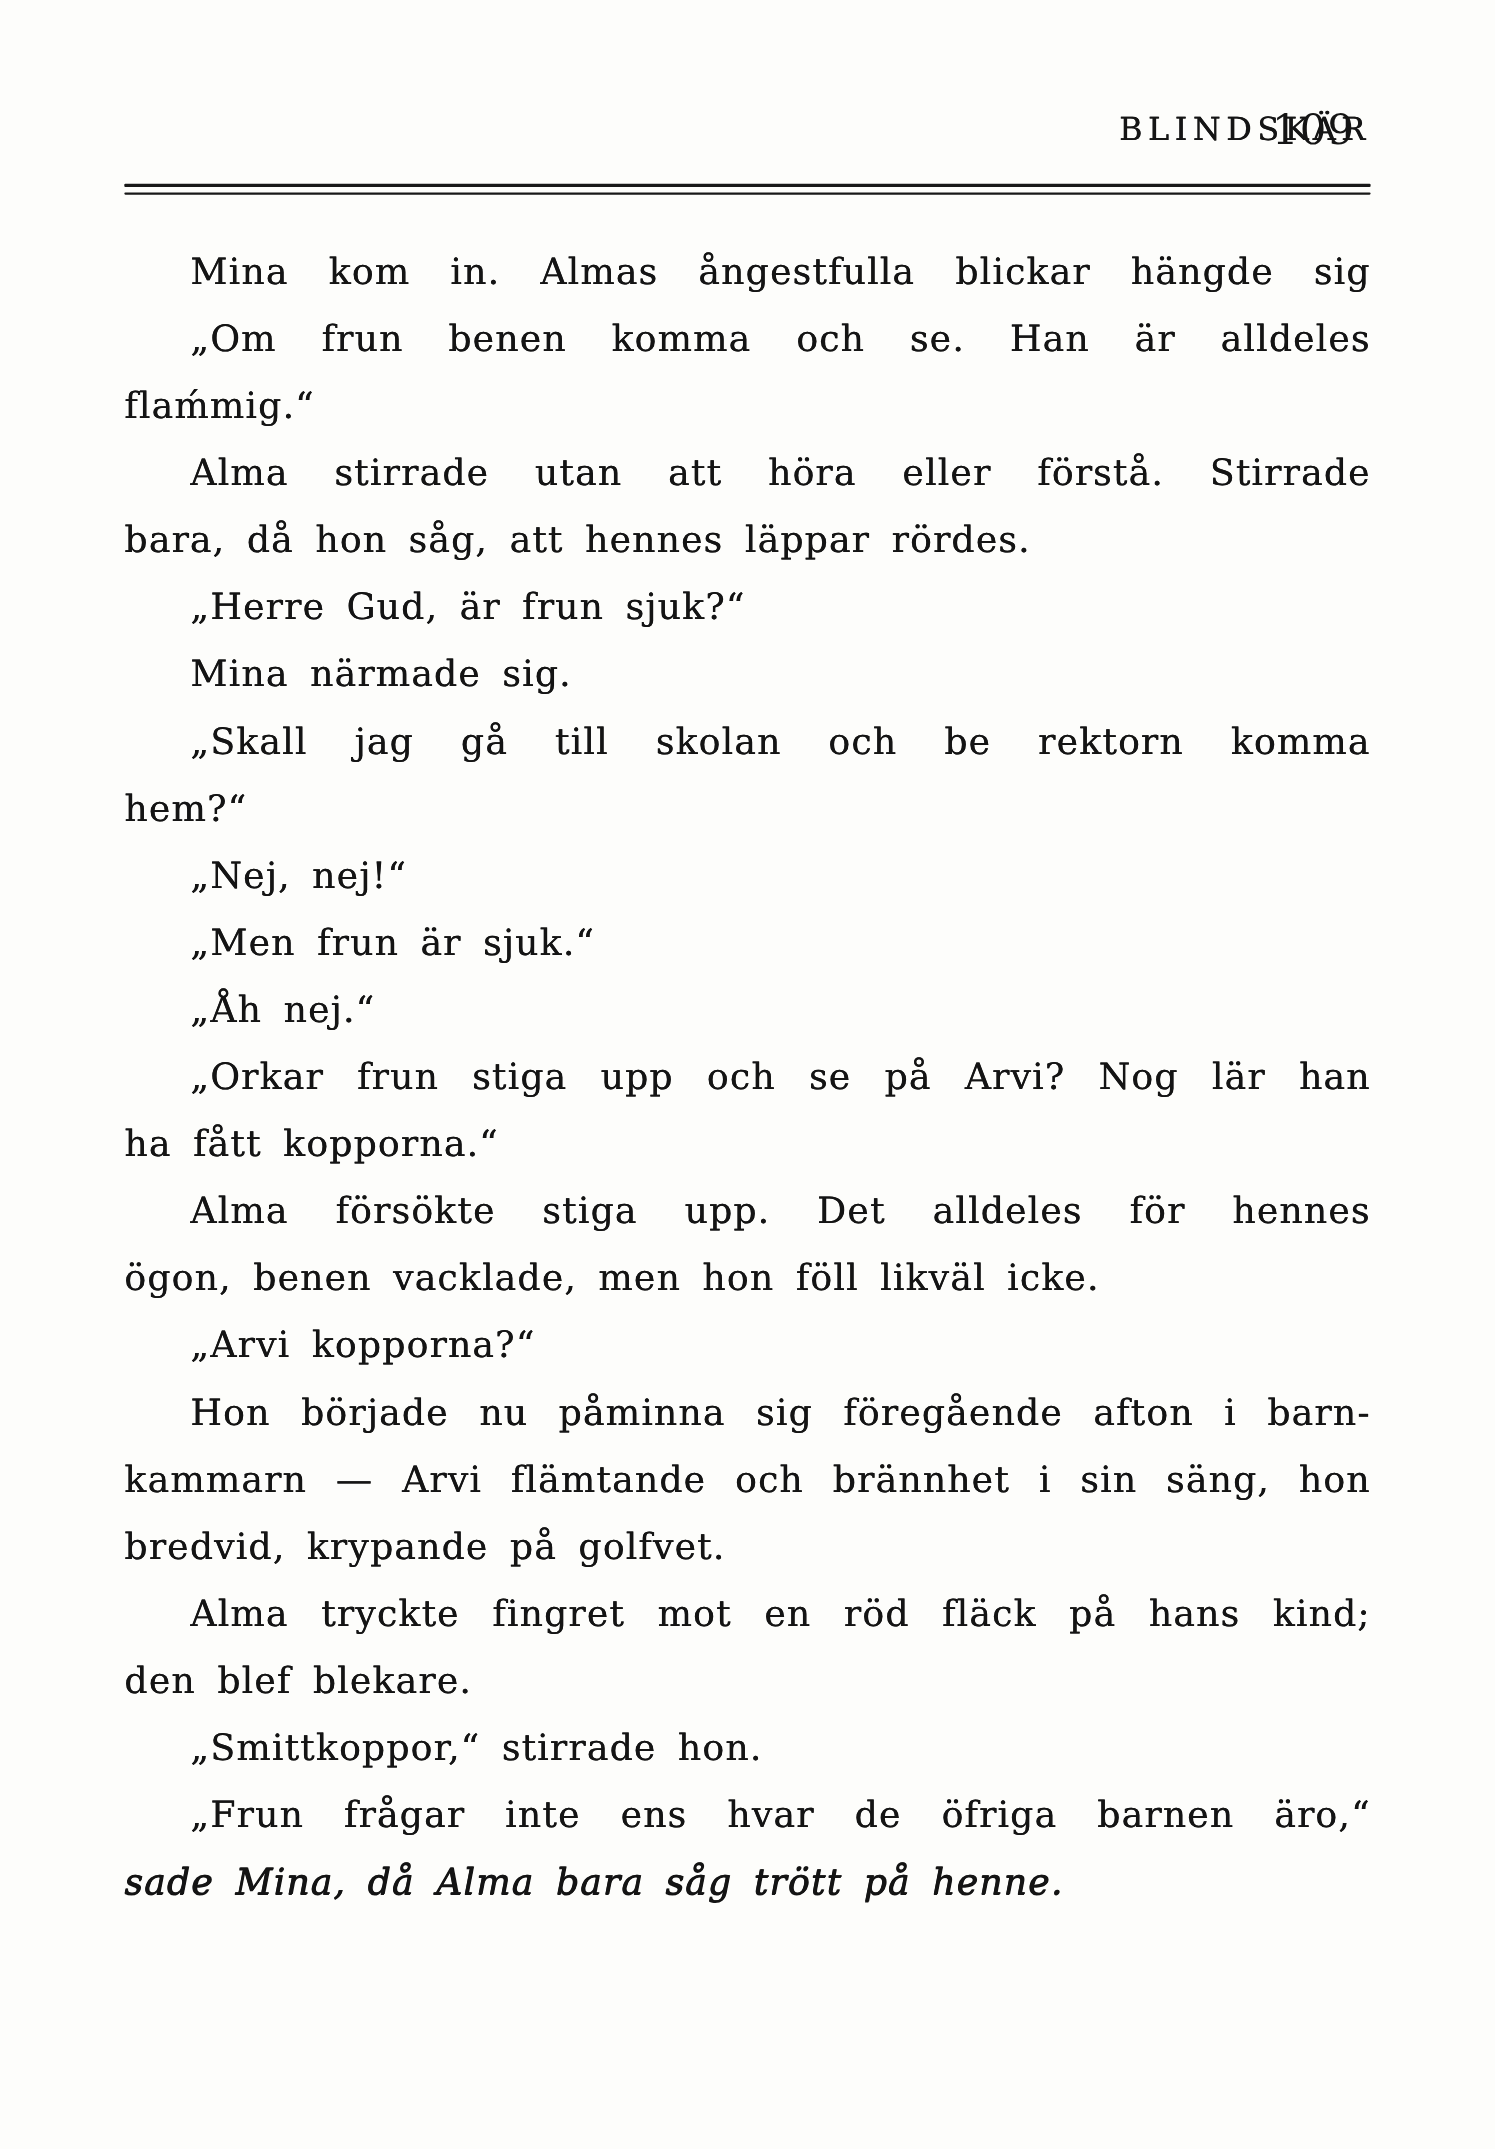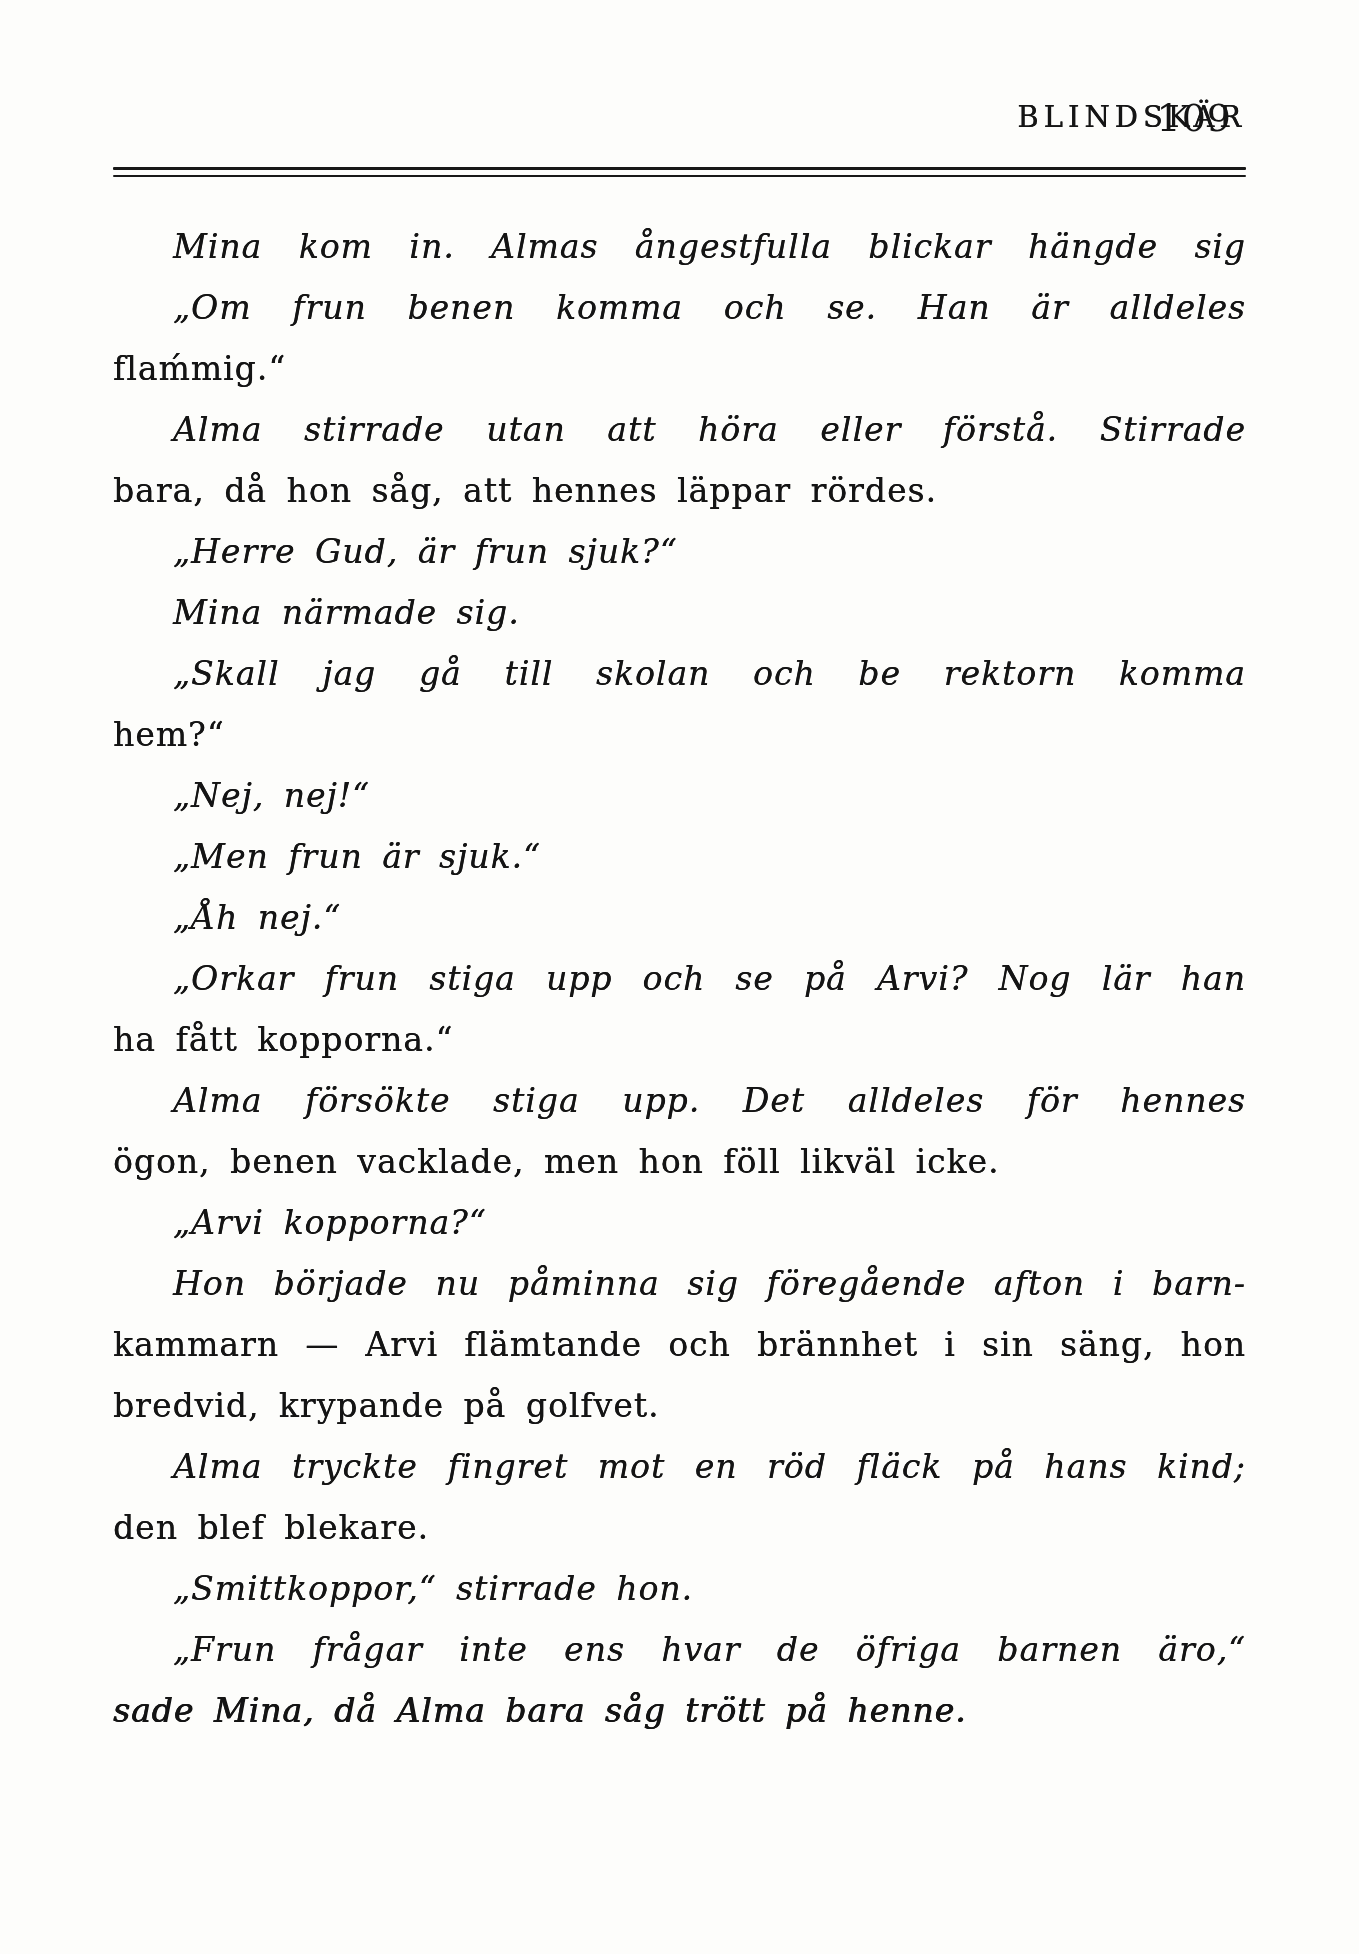--- a/index.html
+++ b/index.html
@@ -84,21 +84,20 @@
     text-align: left;
     text-shadow: 0.25px 0 0 currentColor;
   }
   .line.j {
     white-space: normal;
     text-align: justify;
     text-align-last: justify;
   }
   .line.indent {
     padding-left: 60px;
-    font-style: italic;
   }
   .line.j.indent {
     padding-left: 0;
     text-indent: 60px;
   }
   .line.heavy {
     text-shadow: 0.7px 0 0 currentColor, 0 0.35px 0 currentColor;
     font-style: italic;
   }
 </style>

